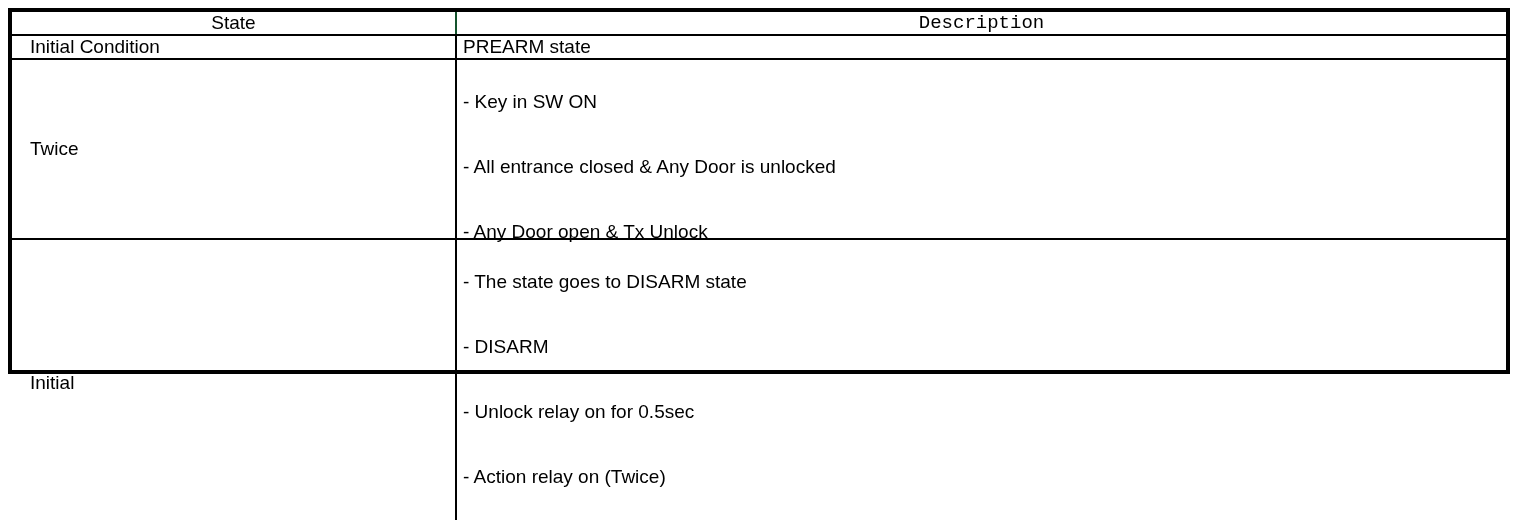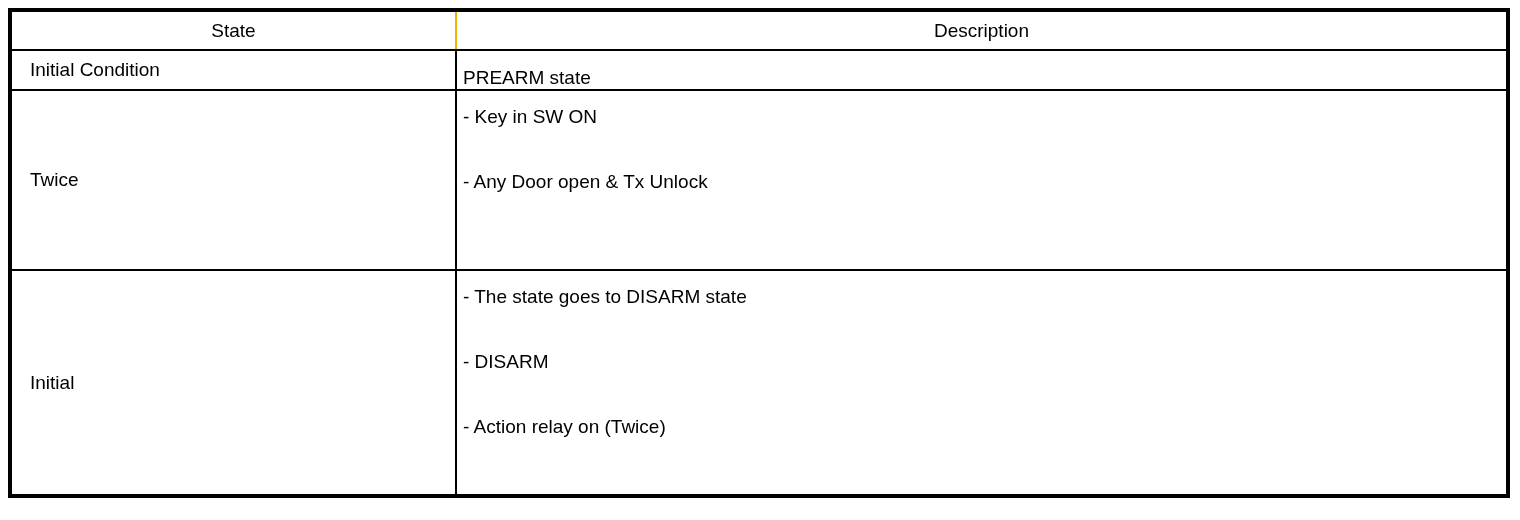--- a/index.html
+++ b/index.html
@@ -8,21 +8,21 @@
     width: 1520px;
     height: 520px;
     background: #ffffff;
     font-family: "Liberation Sans", sans-serif;
   }
   .table-frame {
     position: absolute;
     left: 8px;
     top: 8px;
     width: 1502px;
-    height: 490px;
+    height: 366px;
     box-sizing: border-box;
     border: 4px solid #000000;
     display: flex;
     flex-direction: column;
     color: #000000;
     font-size: 19px;
     background: #ffffff;
   }
   .row {
     display: flex;
@@ -50,28 +50,29 @@
     border-left: 2px solid #000000;
     padding-left: 6px;
   }
   .cell-header {
     justify-content: center;
     padding-left: 0;
     display: flex;
     align-items: center;
   }
   .cell-desc.cell-header {
-    border-left: 2px solid #eab308;
+    border-left: 2px solid #14532d;
+    font-family: Liberation Mono, monospace;
   }
   .cell-desc-single {
     display: flex;
     align-items: flex-end;
   }
   .cell-desc-multi {
-    padding-top: 10px;
+    padding-top: 26px;
   }
   .desc-line {
     line-height: 31px;
     margin: 0 0 34px 0;
     white-space: pre;
   }
 </style>
 </head>
 <body>
 
@@ -94,28 +95,30 @@
       <span>PREARM state</span>
     </div>
   </div>
 
   <div class="row row-event">
     <div class="cell cell-state">
       <span>Twice</span>
     </div>
     <div class="cell cell-desc cell-desc-multi">
       <p class="desc-line">- Key in SW ON</p>
+      <p class="desc-line">- All entrance closed &amp; Any Door is unlocked</p>
       <p class="desc-line">- Any Door open &amp; Tx Unlock</p>
     </div>
   </div>
 
   <div class="row row-action">
     <div class="cell cell-state">
       <span>Initial</span>
     </div>
     <div class="cell cell-desc cell-desc-multi">
       <p class="desc-line">- The state goes to DISARM state</p>
       <p class="desc-line">- DISARM</p>
+      <p class="desc-line">- Unlock relay on for 0.5sec</p>
       <p class="desc-line">- Action relay on (Twice)</p>
     </div>
   </div>
 
 </div>
 
 </body></html>

